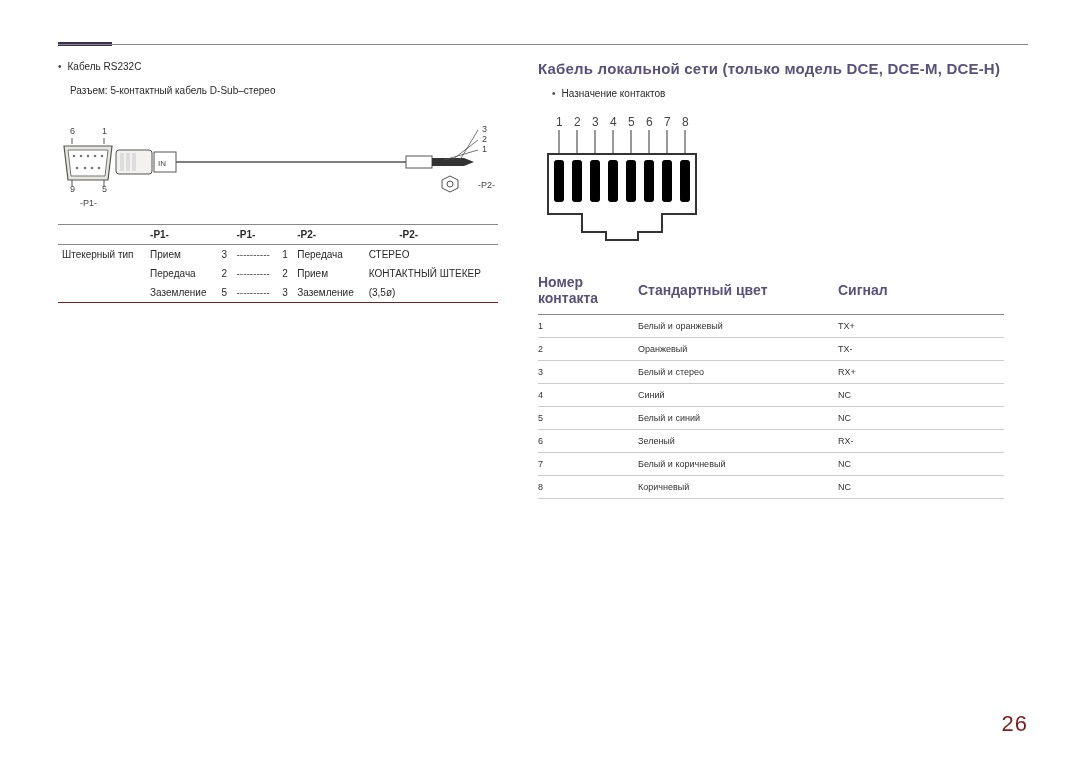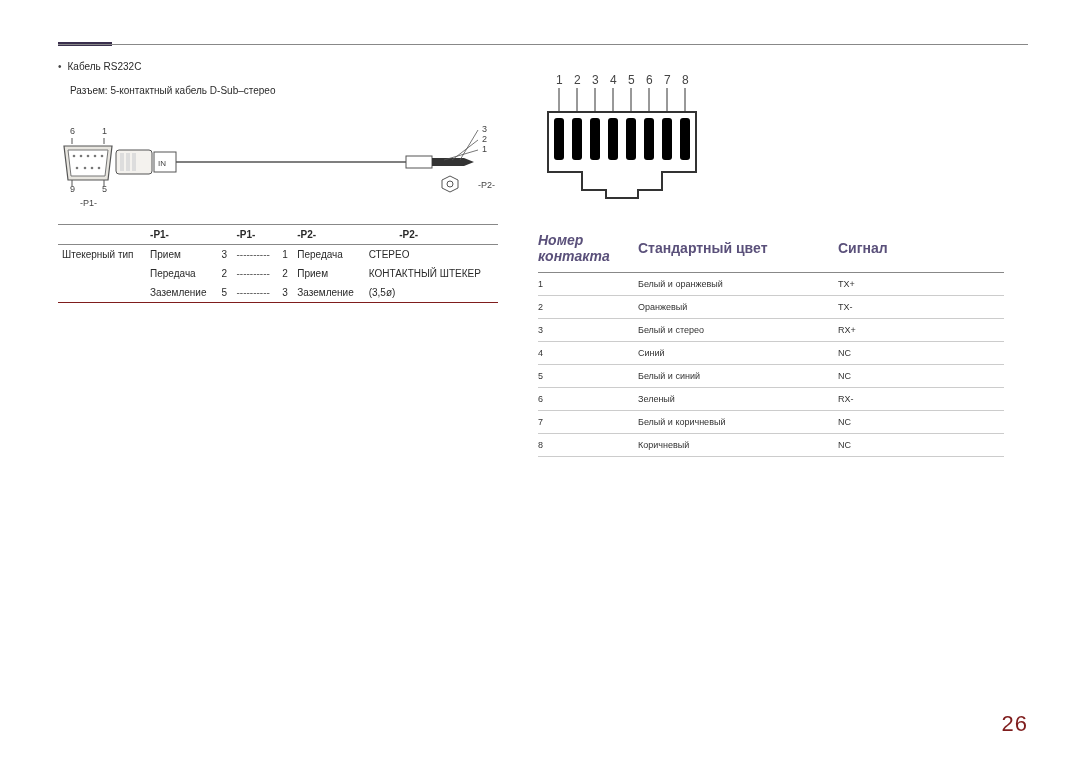--- a/index.html
+++ b/index.html
@@ -100,21 +100,21 @@
     font-weight: bold;
     text-align: left;
     padding: 6px 6px 8px 0;
     border-bottom: 1px solid #888;
   }
   .pintable tbody td {
     padding: 6px 0;
     border-bottom: 1px solid #ccc;
     color:#333;
   }
-  .pintable .c1 { width: 100px; font-style: italic; }
+  .pintable .c1 { width: 100px; }
   .pintable .c2 { width: 200px; }
   .pagenum {
     position: absolute;
     right: 52px;
     bottom: 26px;
     font-size: 22px;
     color: #7f1d1d;
     letter-spacing: 1px;
   }
 </style>
@@ -229,20 +229,22 @@
           <td class="dots">----------</td>
           <td class="bold">3</td>
           <td class="bold">Заземление</td>
           <td class="bold" colspan="2">(3,5ø)</td>
         </tr>
       </tbody>
     </table>
   </div>
 
   <div class="col col-right">
+    <h3 class="section-title">Кабель локальной сети (только модель DCE, DCE-M, DCE-H)</h3>
+    <p class="bullet-line" style="margin-left:14px">Назначение контактов</p>
 
     <div class="rj45-diagram">
       <svg width="170" height="130" viewBox="0 0 170 130">
 
         <text x="10" y="12" class="rj45-nums">1</text>
         <text x="28" y="12" class="rj45-nums">2</text>
         <text x="46" y="12" class="rj45-nums">3</text>
         <text x="64" y="12" class="rj45-nums">4</text>
         <text x="82" y="12" class="rj45-nums">5</text>
         <text x="100" y="12" class="rj45-nums">6</text>

